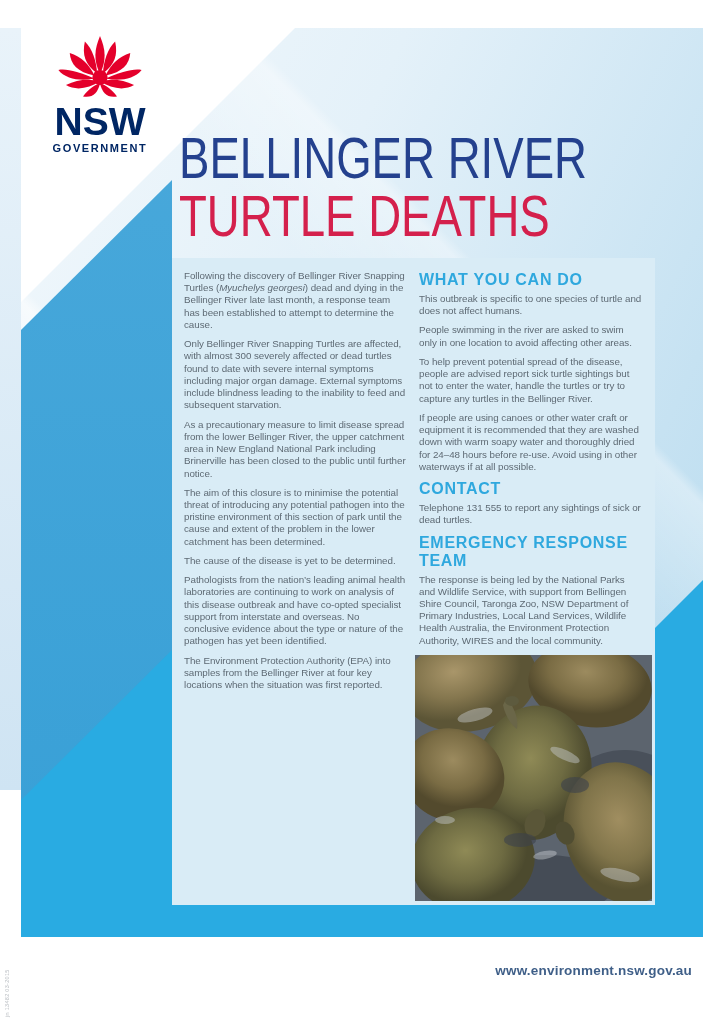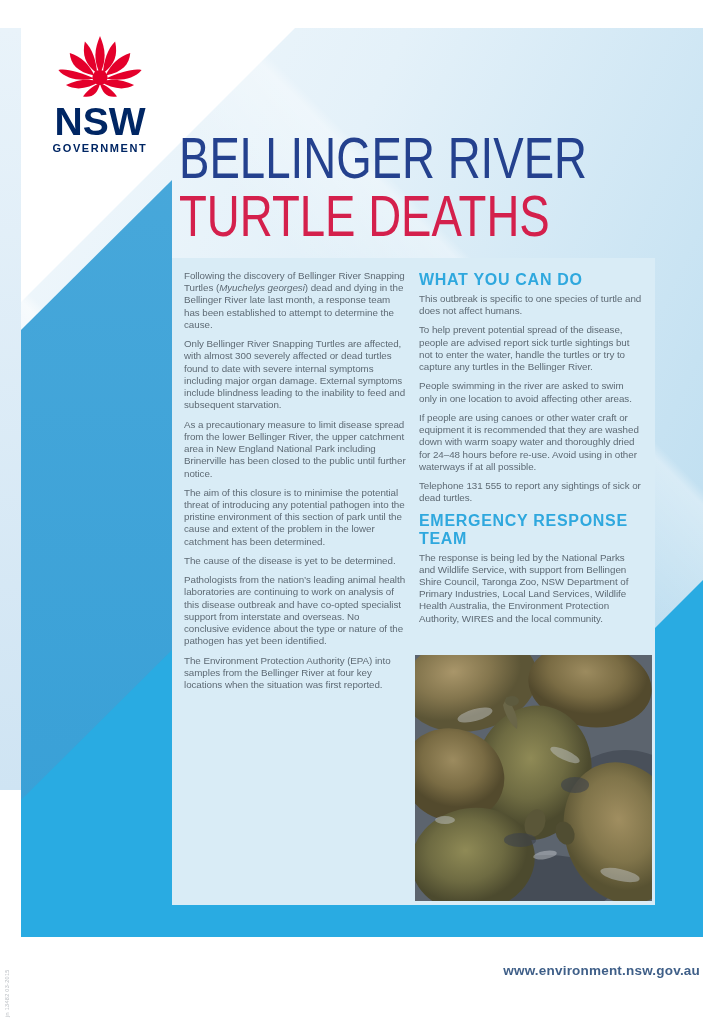--- a/index.html
+++ b/index.html
@@ -53,21 +53,21 @@
   .body-p{margin:0 0 7px 0;font-size:9.8px;line-height:1.25;color:#5e6a74;letter-spacing:-0.05px;}
   .body-p em{font-style:italic;}
   .sec-h{margin:3px 0 4px 0;font-size:16px;font-weight:bold;color:#2fa8de;letter-spacing:0.7px;}
   .sec-h:first-child{margin-top:1px;}
 
   
   .photo{position:absolute;left:243px;top:397px;width:237px;height:246px;overflow:hidden;}
   .photo svg{display:block;}
 
   
-  .site{position:absolute;right:24px;top:963px;font-size:13.5px;font-weight:bold;color:#3f5f88;letter-spacing:0.2px;}
+  .site{position:absolute;right:32px;top:963px;font-size:13.5px;font-weight:bold;color:#3f5f88;letter-spacing:0.2px;}
   .jobcode{position:absolute;left:4px;top:955px;height:62px;writing-mode:vertical-rl;transform:rotate(180deg);
     font-size:5.5px;color:#b9bdc2;letter-spacing:0.3px;}
 </style>
 </head>
 <body>
 
 <div class="page">
 
   <div class="left-strip"></div>
   <div class="canvas">
@@ -113,23 +113,24 @@
           <p class="body-p">Only Bellinger River Snapping Turtles are affected, with almost 300 severely affected or dead turtles found to date with severe internal symptoms including major organ damage. External symptoms include blindness leading to the inability to feed and subsequent starvation.</p>
           <p class="body-p">As a precautionary measure to limit disease spread from the lower Bellinger River, the upper catchment area in New England National Park including Brinerville has been closed to the public until further notice.</p>
           <p class="body-p">The aim of this closure is to minimise the potential threat of introducing any potential pathogen into the pristine environment of this section of park until the cause and extent of the problem in the lower catchment has been determined.</p>
           <p class="body-p">The cause of the disease is yet to be determined.</p>
           <p class="body-p">Pathologists from the nation’s leading animal health laboratories are continuing to work on analysis of this disease outbreak and have co-opted specialist support from interstate and overseas. No conclusive evidence about the type or nature of the pathogen has yet been identified.</p>
           <p class="body-p">The Environment Protection Authority (EPA) into samples from the Bellinger River at four key locations when the situation was first reported.</p>
         </div>
       <div class="col">
           <h3 class="sec-h">WHAT YOU CAN DO</h3>
           <p class="body-p">This outbreak is specific to one species of turtle and does not affect humans.</p>
+          <p class="body-p">People swimming in the river are asked to swim only in one location to avoid affecting other areas.</p>
           <p class="body-p">To help prevent potential spread of the disease, people are advised report sick turtle sightings but not to enter the water, handle the turtles or try to capture any turtles in the Bellinger River.</p>
-          <p class="body-p">People swimming in the river are asked to swim only in one location to avoid affecting other areas.</p>
           <p class="body-p">If people are using canoes or other water craft or equipment it is recommended that they are washed down with warm soapy water and thoroughly dried for 24–48 hours before re-use. Avoid using in other waterways if at all possible.</p>
+          <h3 class="sec-h">CONTACT</h3>
           <p class="body-p">Telephone 131 555 to report any sightings of sick or dead turtles.</p>
           <h3 class="sec-h">EMERGENCY RESPONSE TEAM</h3>
           <p class="body-p">The response is being led by the National Parks and Wildlife Service, with support from Bellingen Shire Council, Taronga Zoo, NSW Department of Primary Industries, Local Land Services, Wildlife Health Australia, the Environment Protection Authority, WIRES and the local community.</p>
         </div>
     </div>
 
     <div class="photo">
       <svg width="237" height="246" viewBox="0 0 237 246">
         <defs>
           <radialGradient id="sh1" cx="40%" cy="35%">

